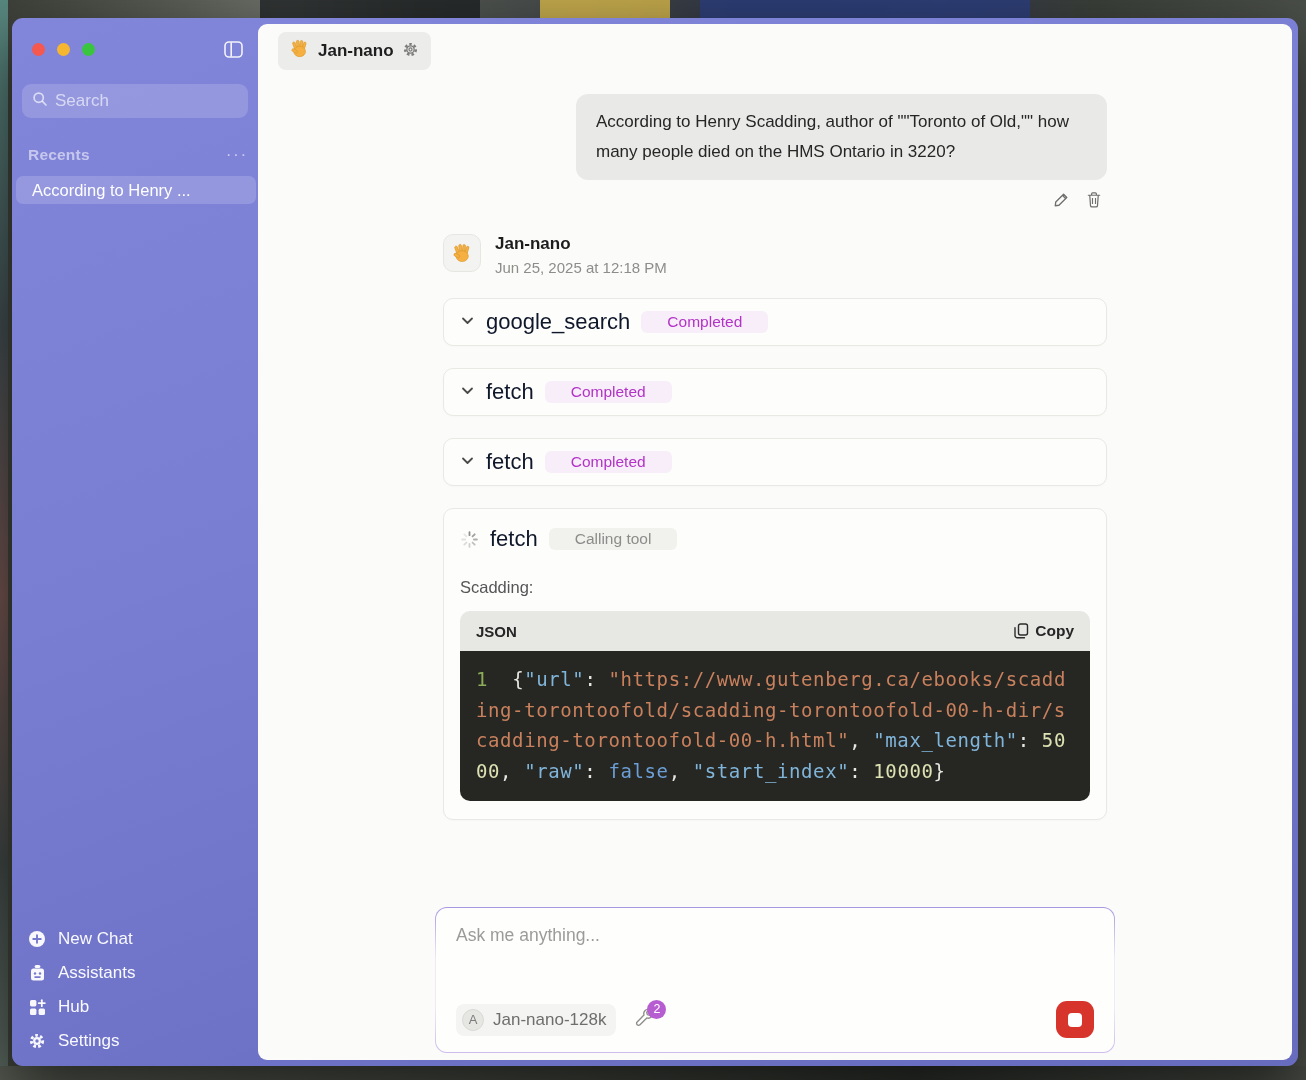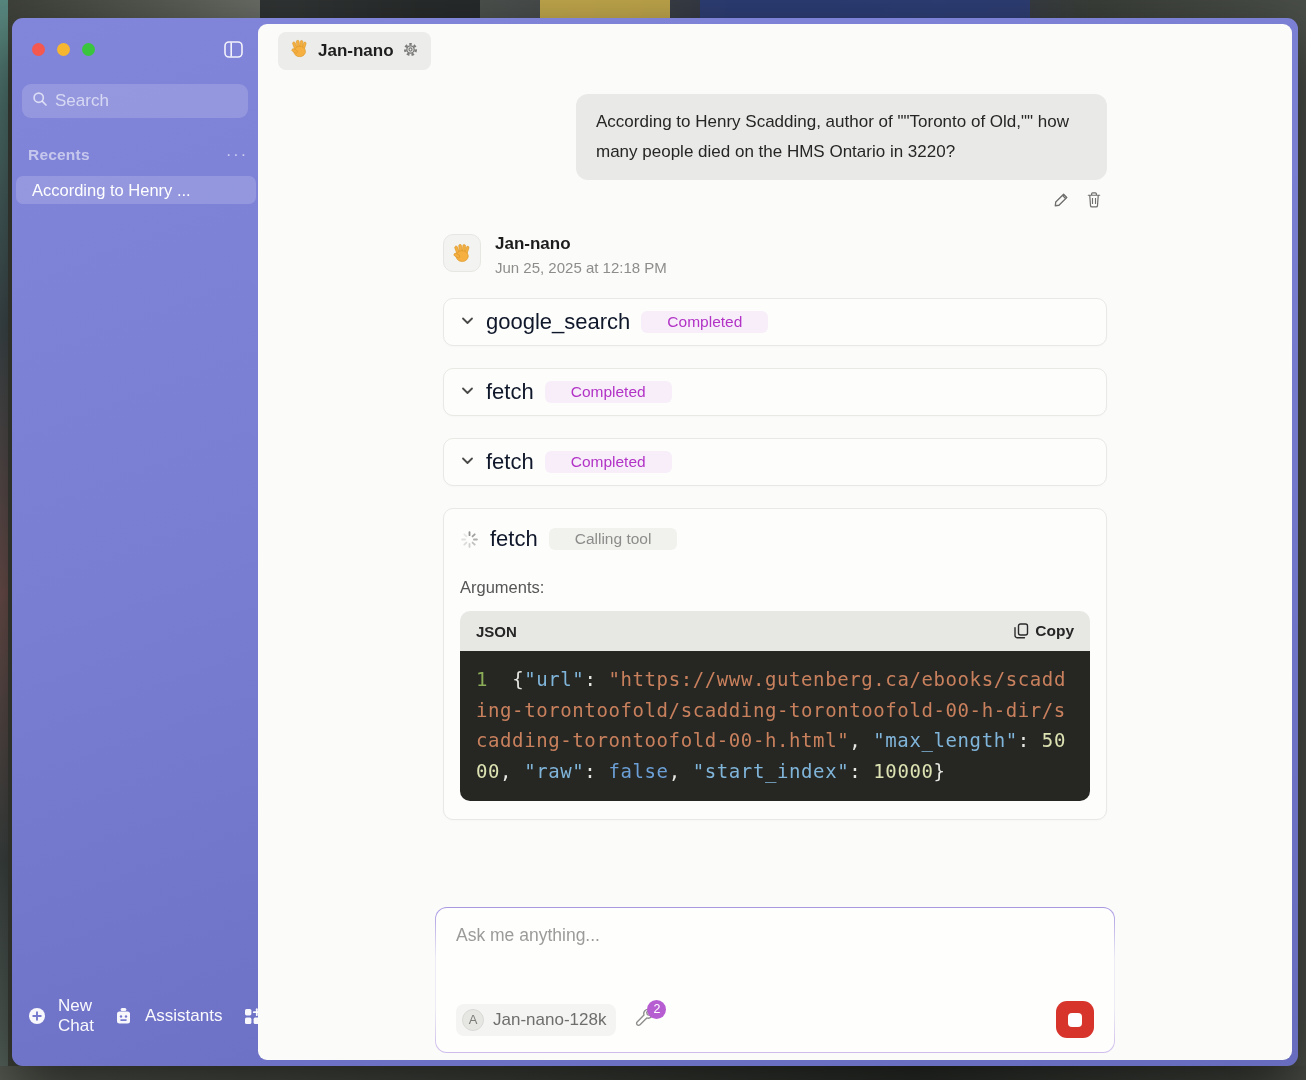--- a/index.html
+++ b/index.html
@@ -20,21 +20,21 @@
   .wp-bottom { position:absolute; bottom:0; left:0; width:100%; height:14px; background:linear-gradient(90deg,#54584f,#3f433c 40%,#2c2f2a 70%,#474b44); }
 
   
   .window { position:absolute; left:12px; top:18px; width:1286px; height:1048px;
     border-radius:11px; overflow:hidden;
     background:linear-gradient(160deg,#8286da 0%,#7a7ed2 40%,#6e72c6 75%,#686cbe 100%);
     box-shadow:0 24px 60px rgba(0,0,0,.55); }
 
   
   .sidebar { position:absolute; left:0; top:0; width:246px; height:100%;
-    display:flex; flex-direction:column; padding:22px 0 33px 0; color:#fff; }
+    display:flex; flex-direction:column; padding:22px 0 8px 0; color:#fff; }
   .titlebar-row { display:flex; align-items:center; padding:0 12px 0 20px; height:18px; }
   .traffic { display:flex; gap:12px; align-items:center; }
   .dot { width:13px; height:13px; border-radius:50%; }
   .dot-red { background:#f4584e; } .dot-yellow { background:#f6b62f; } .dot-green { background:#3ac53f; }
   .tb-spacer { flex:1; }
   .panel-toggle { width:26px; height:24px; display:flex; align-items:center; justify-content:center; border-radius:6px; cursor:pointer; }
 
   .search-box { margin:26px 10px 0 10px; height:34px; border-radius:9px;
     background:rgba(255,255,255,.16); display:flex; align-items:center; padding:0 10px; gap:7px; }
   .search-box input { flex:1; background:transparent; border:none; outline:none;
@@ -43,21 +43,21 @@
 
   .recents-row { margin:28px 10px 0 16px; display:flex; align-items:center; }
   .recents-label { font-size:15.5px; font-weight:700; color:rgba(255,255,255,.55); letter-spacing:.2px; }
   .recents-menu { margin-left:auto; color:rgba(255,255,255,.6); font-size:16px; letter-spacing:2px; cursor:pointer; line-height:10px; }
 
   .recent-item { margin:12px 2px 0 4px; height:28px; border-radius:7px;
     background:rgba(255,255,255,.17); display:flex; align-items:center; padding:0 16px;
     font-size:16.5px; color:#fff; cursor:pointer; white-space:nowrap; overflow:hidden; }
 
   .side-spacer { flex:1; }
-  .side-nav { display:flex; flex-direction:row; gap:9px; padding:0 10px; }
+  .side-nav { display:flex; flex-direction:column; padding:0 10px; }
   .nav-item { display:flex; align-items:center; gap:12px; height:34px; padding:0 6px;
     border-radius:8px; cursor:pointer; font-size:17px; color:rgba(255,255,255,.96); }
   .nav-ico { width:18px; height:18px; display:flex; align-items:center; justify-content:center; }
 
   
   .main { position:absolute; left:246px; top:6px; right:6px; bottom:6px;
     background:#fbfbf9; border-radius:9px; overflow:hidden; color:#1f1f1f; }
 
   .main-header { height:46px; display:flex; align-items:center; padding:8px 0 0 20px; }
   .title-pill { display:flex; align-items:center; gap:8px; background:#ececea;
@@ -341,21 +341,21 @@
               <line x1="10" y1="17.8" x2="10" y2="14.6" opacity=".4"></line>
               <line x1="4.5" y1="15.5" x2="6.8" y2="13.2" opacity=".3"></line>
               <line x1="2.2" y1="10" x2="5.4" y2="10" opacity=".25"></line>
               <line x1="4.5" y1="4.5" x2="6.8" y2="6.8" opacity=".2"></line>
             </g>
           </svg>
           <span class="tool-name">fetch</span>
           <span class="badge badge-calling">Calling tool</span>
         </div>
 
-        <div class="args-label">Arguments:</div>
+        <div class="args-label">Scadding:</div>
 
         <div class="code-card">
           <div class="code-head">
             <span class="code-lang">JSON</span>
             <span class="copy-btn">
               <svg width="15" height="16" viewBox="0 0 15 16">
                   <rect x="4.5" y="1" width="9" height="11" rx="2" fill="none" stroke="#2b2b2b" stroke-width="1.4"></rect>
                   <path d="M10.5 14.8H3.4A2.4 2.4 0 0 1 1 12.4V4.6" fill="none" stroke="#2b2b2b" stroke-width="1.4" stroke-linecap="round"></path>
                 </svg>
               <span>Copy</span>

